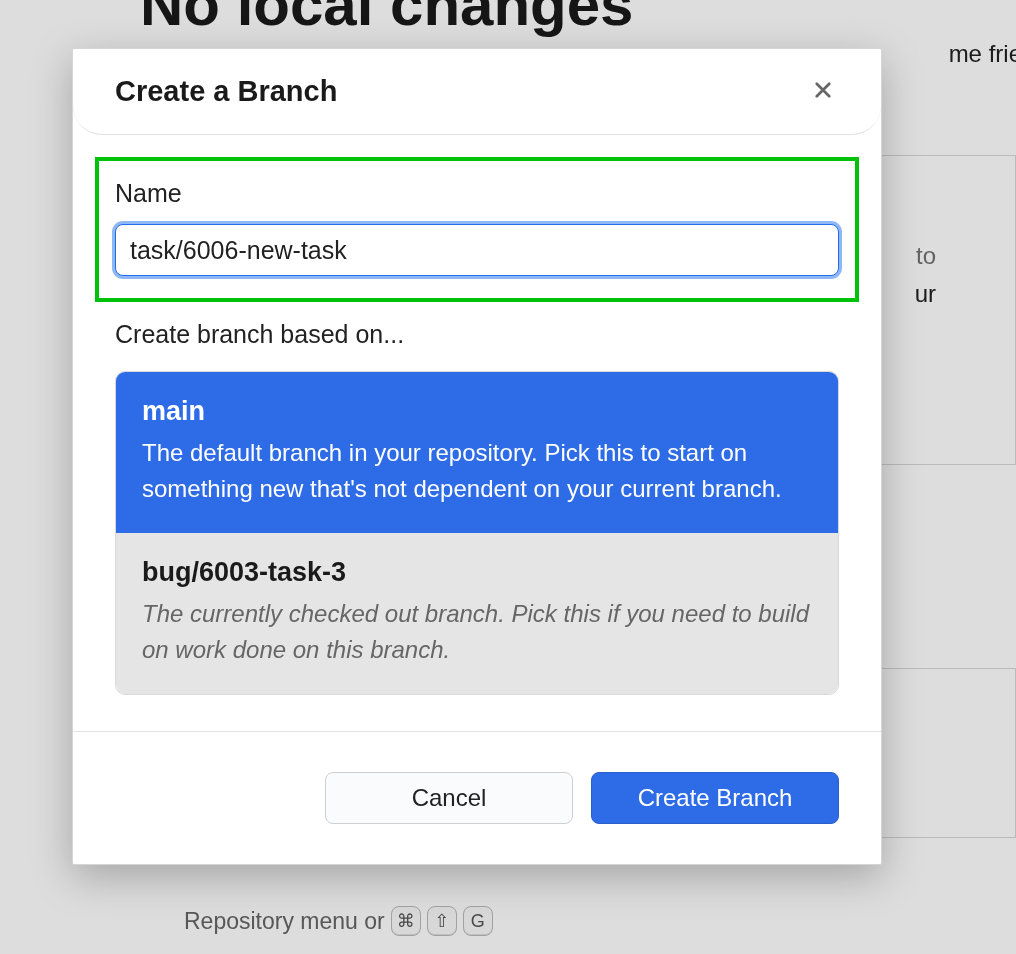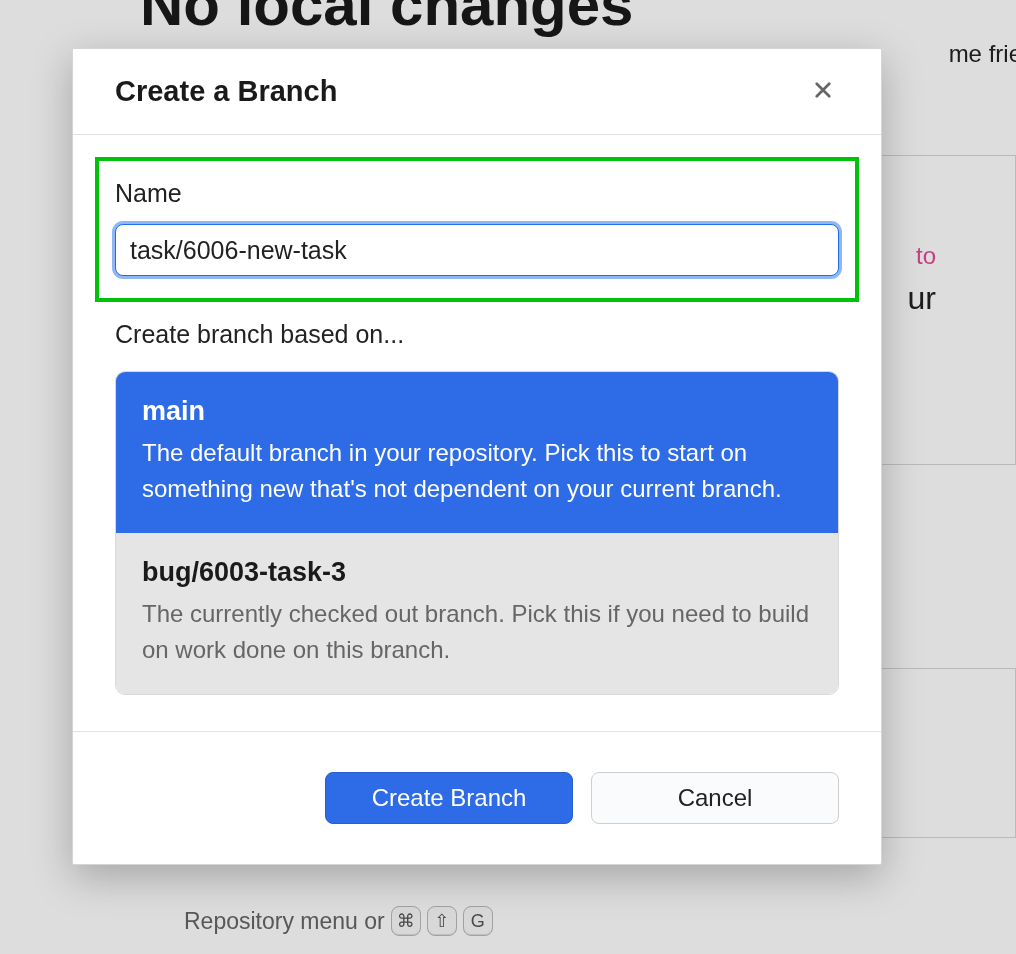--- a/index.html
+++ b/index.html
@@ -29,25 +29,25 @@
     left:140px; top:-30px;
     font-size:60px; font-weight:600;
     color:#1a1a1a;
   }
   .bg-friendly{
     position:absolute; right:-50px; top:40px;
     font-size:24px; color:#222;
   }
   .bg-to{
     position:absolute; right:80px; top:242px;
-    font-size:24px; color:#ec4899;
+    font-size:24px; color:#737373;
   }
   .bg-ur{
     position:absolute; right:80px; top:280px;
-    font-size:32px; color:#222;
+    font-size:24px; color:#222;
   }
   .bg-panel{
     position:absolute;
     left:130px; top:155px; right:0; height:310px;
     border:1px solid #d7d7d7;
     background:#fff;
   }
   .bg-panel2{
     position:absolute;
     left:130px; top:668px; right:0; height:170px;
@@ -80,20 +80,21 @@
     width:810px;
     background:#fff;
     border:1px solid #d5d5d5;
     border-radius:2px;
     box-shadow: 0 12px 40px rgba(0,0,0,0.25);
   }
   .modal-header{
     display:flex; align-items:center; justify-content:space-between;
     padding:26px 42px 26px 42px;
     border-bottom:1px solid #e2e2e2;
+    border-radius:29px;
   }
   .modal-title{
     font-size:29px; font-weight:700; color:#1a1a1a;
   }
   .close-btn{
     width:32px;height:32px;
     display:flex;align-items:center;justify-content:center;
     border:none;background:none;cursor:pointer;
     color:#666;
   }
@@ -146,21 +147,21 @@
   .option .opt-name{
     font-size:27px; font-weight:700;
     margin-bottom:8px;
   }
   .option .opt-desc{
     font-size:24px; line-height:1.5;
   }
   .option:not(.selected){
     background:#e5e5e5; color:#1a1a1a;
   }
-  .option:not(.selected) .opt-desc{ color:#666; }
+  .option:not(.selected) .opt-desc{ color:#666;font-style:italic; }
 
   .modal-footer{
     border-top:1px solid #e2e2e2;
     padding:40px 42px 40px 42px;
     display:flex; justify-content:flex-end; gap:18px;
   }
   .btn{
     height:52px;
     padding:0 32px;
     font-size:24px;
@@ -229,17 +230,17 @@
       </div>
       <div class="option">
         <div class="opt-name">bug/6003-task-3</div>
         <div class="opt-desc">The currently checked out branch. Pick this if you need to build on work done on this branch.</div>
       </div>
     </div>
 
   </div>
 
   <div class="modal-footer">
+    <button class="btn btn-secondary">Cancel</button>
     <button class="btn btn-primary">Create Branch</button>
-    <button class="btn btn-secondary">Cancel</button>
   </div>
 
 </div>
 
 </body></html>

